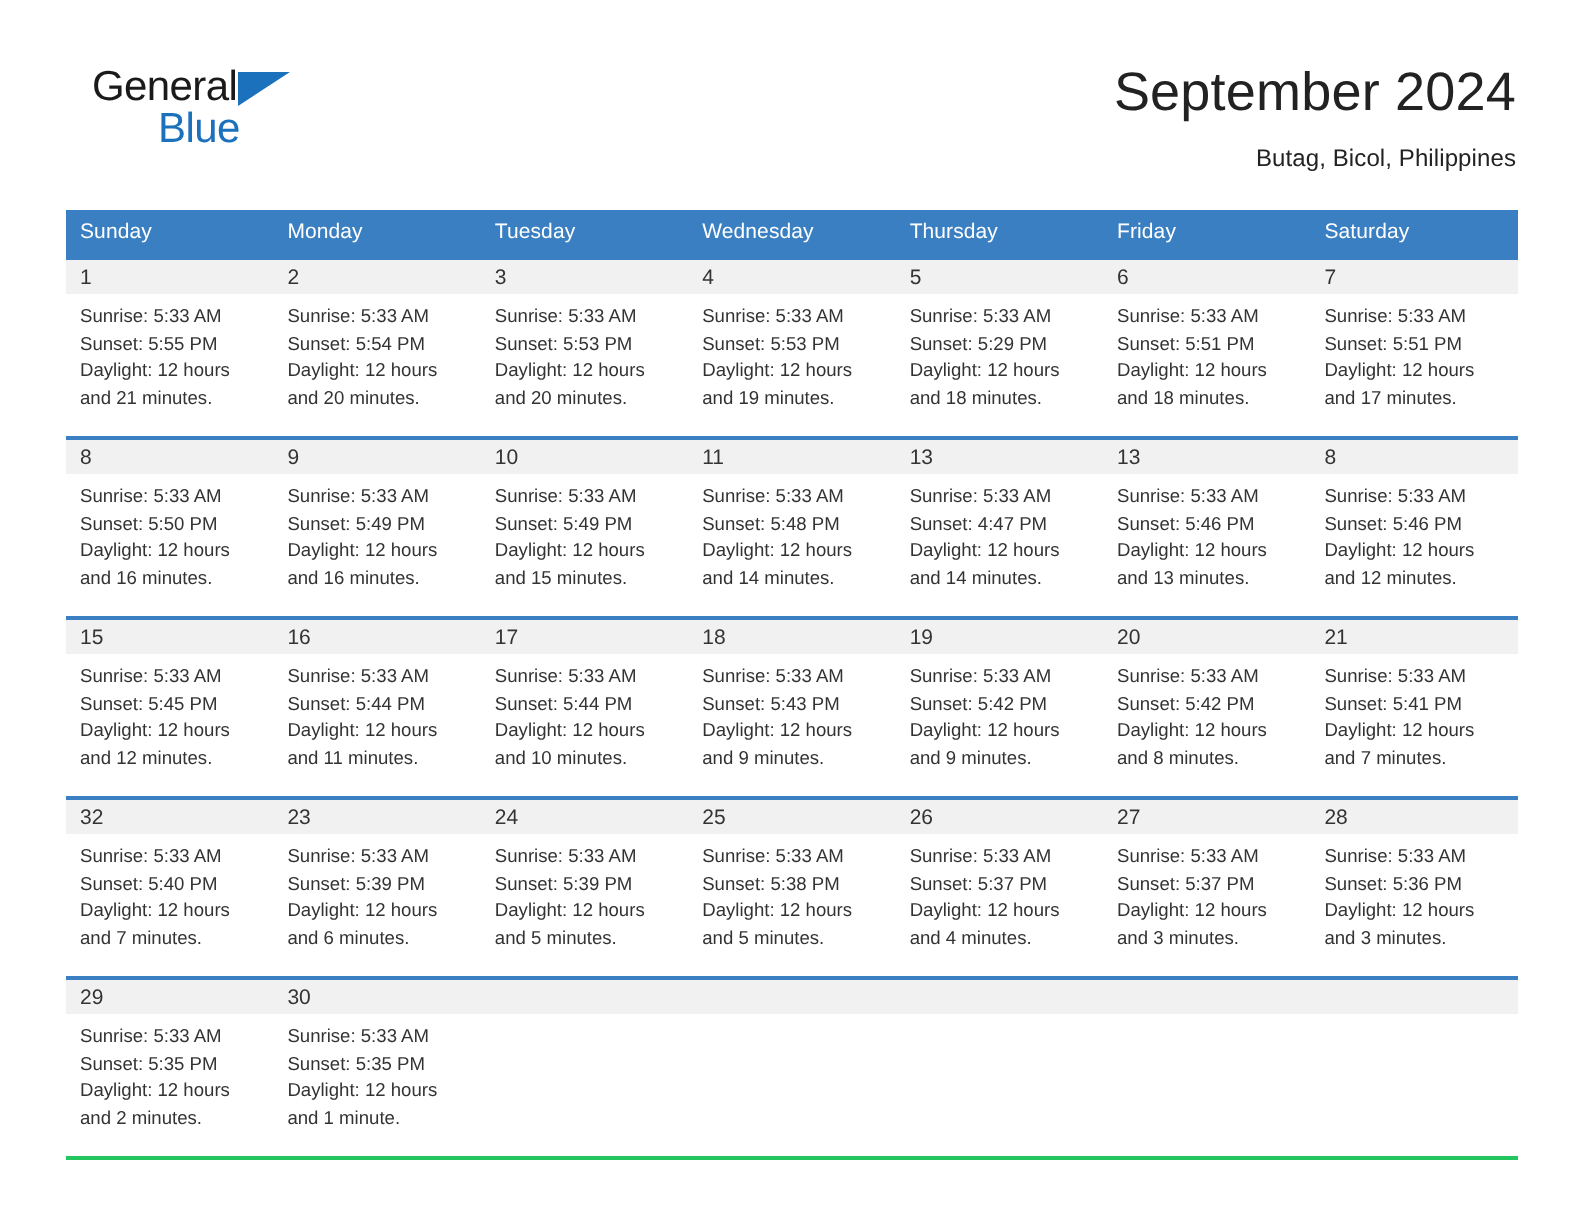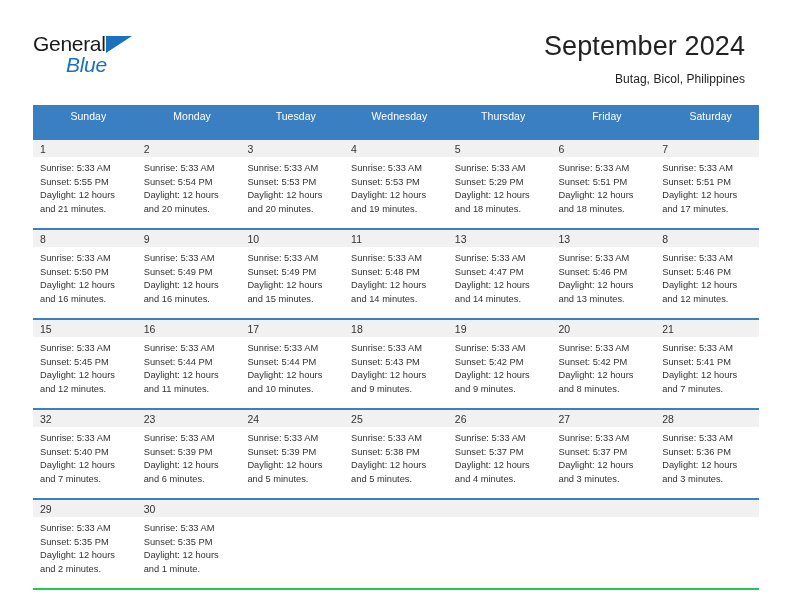--- a/index.html
+++ b/index.html
@@ -14,21 +14,21 @@
   .page {
     position: relative;
     width: 792px;
     height: 612px;
     background: #ffffff;
   }
 
   
   .header {
     position: absolute;
-    left: 0; top: 0;
+    left: 13px; top: 0;
     width: 780px;
     height: 100px;
   }
   .logo {
     position: absolute;
     left: 33px;
     top: 33px;
     width: 150px;
     height: 46px;
   }
@@ -53,21 +53,20 @@
   }
   .logo-blue {
     position: absolute;
     left: 33px;
     top: 21px;
     font-size: 21px;
     letter-spacing: -0.3px;
     color: #1c71bd;
     line-height: 22px;
     font-family: "Liberation Sans", sans-serif;
-    font-style: italic;
   }
   .title-block {
     position: absolute;
     right: 35px;
     top: 30px;
     text-align: right;
   }
   .cal-title {
     font-size: 27px;
     color: #222222;
@@ -93,22 +92,22 @@
     border-collapse: collapse;
     table-layout: fixed;
   }
   .calendar col { width: 103.71px; }
 
   thead th {
     background: #3a7fc1;
     color: #ffffff;
     font-size: 10.5px;
     font-weight: normal;
-    text-align: center;
-    padding: 5px 0 16px 7px;
+    text-align: left;
+    padding: 5px 0 6px 7px;
     height: 20px;
     letter-spacing: 0.05px;
   }
 
   tbody tr.week-row > td {
     border-top: 2px solid #3a7fc1;
     vertical-align: top;
     padding: 0;
     height: 90px;
     background: #ffffff;

